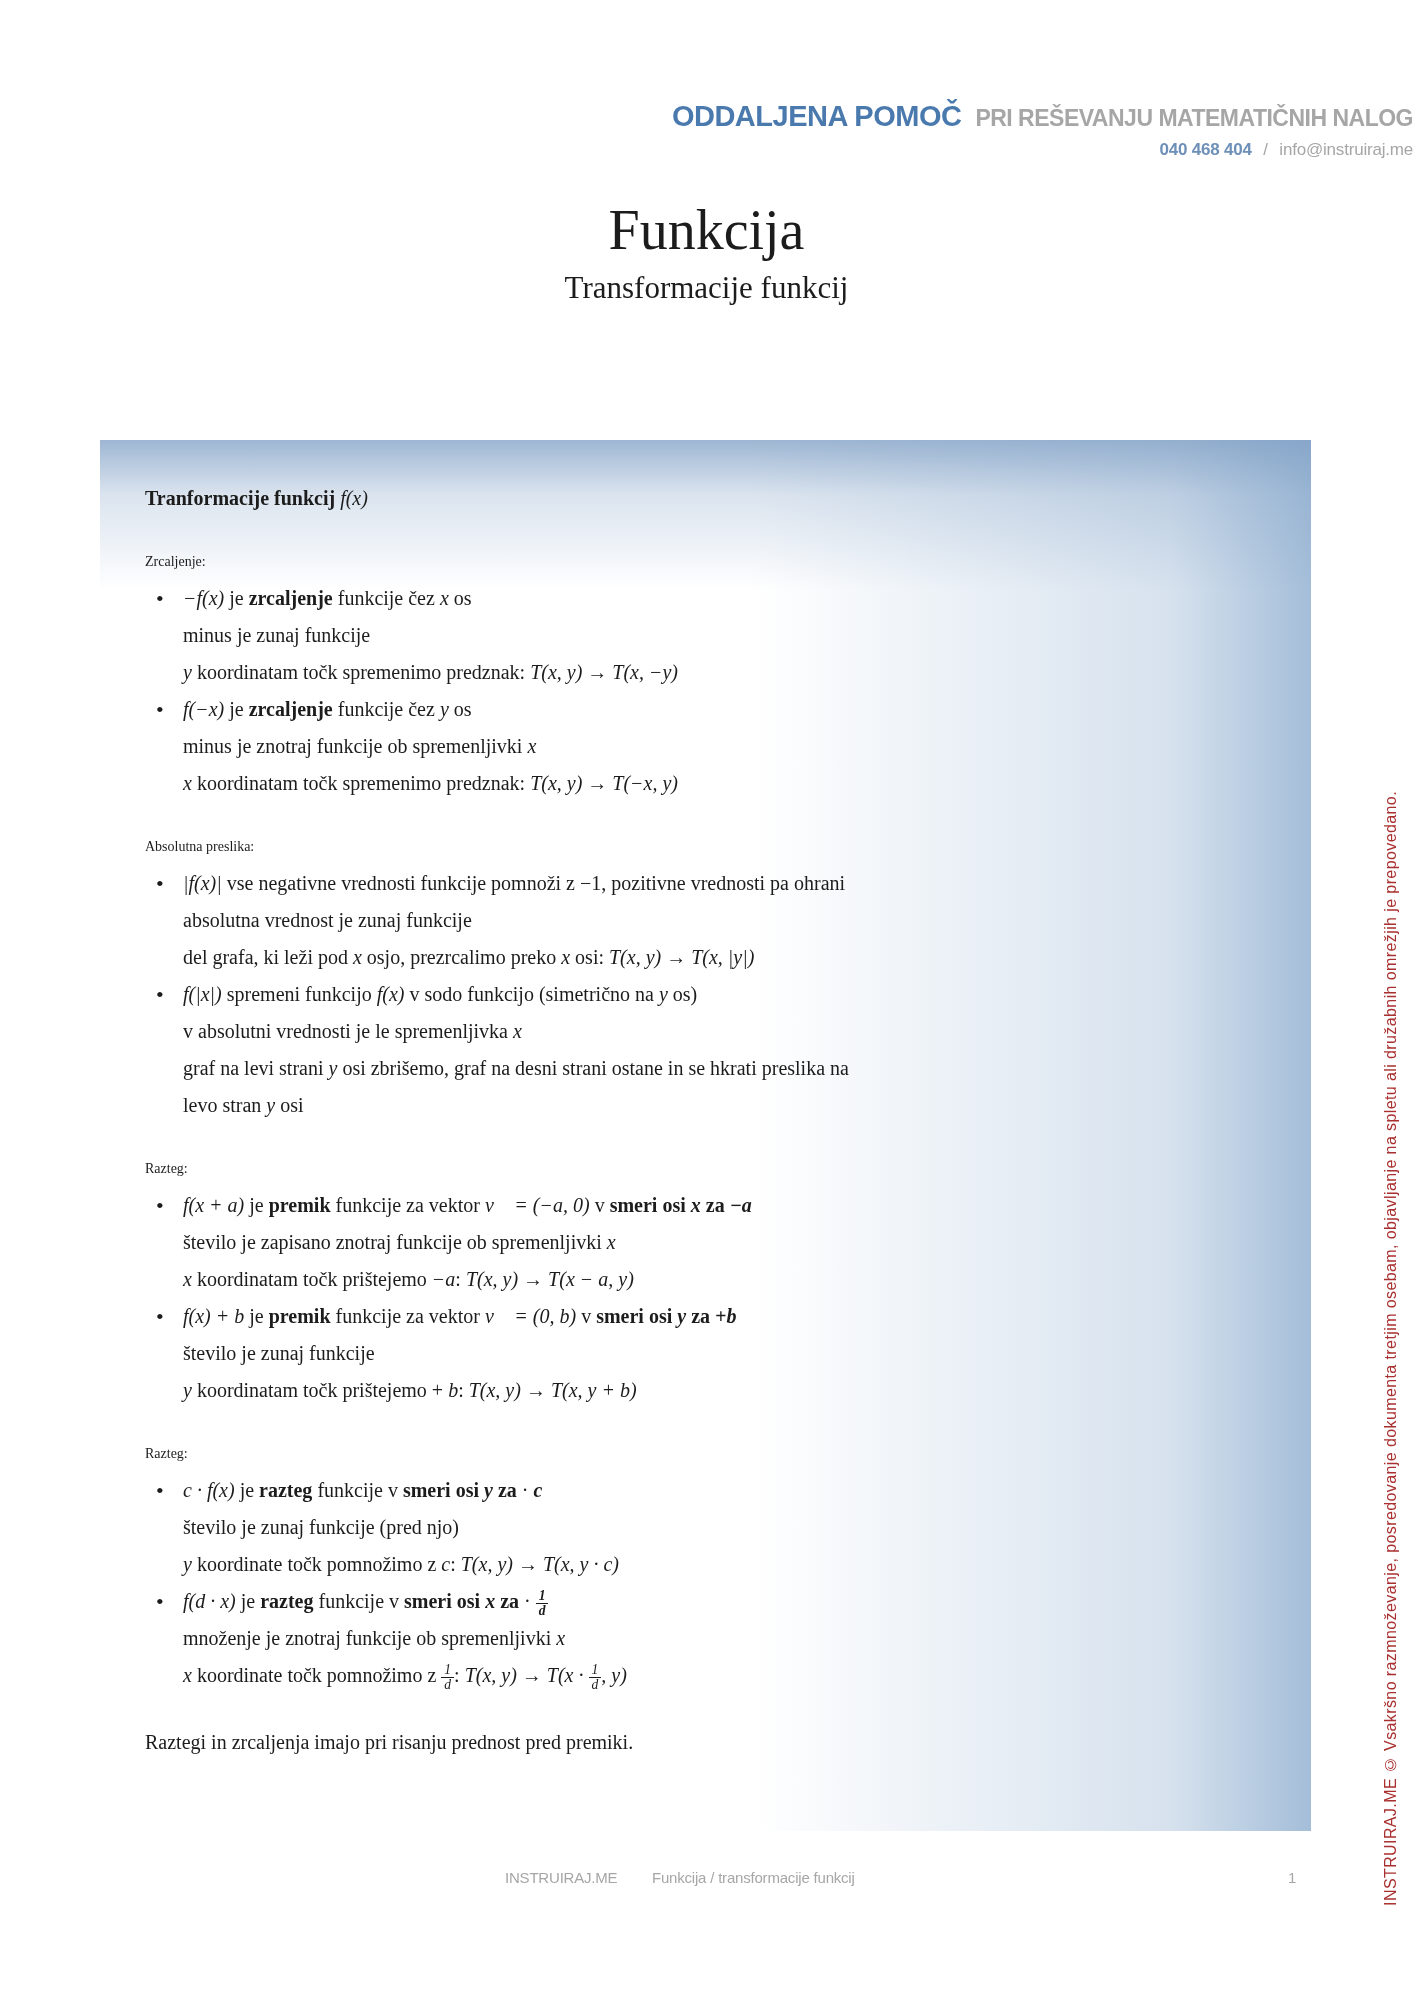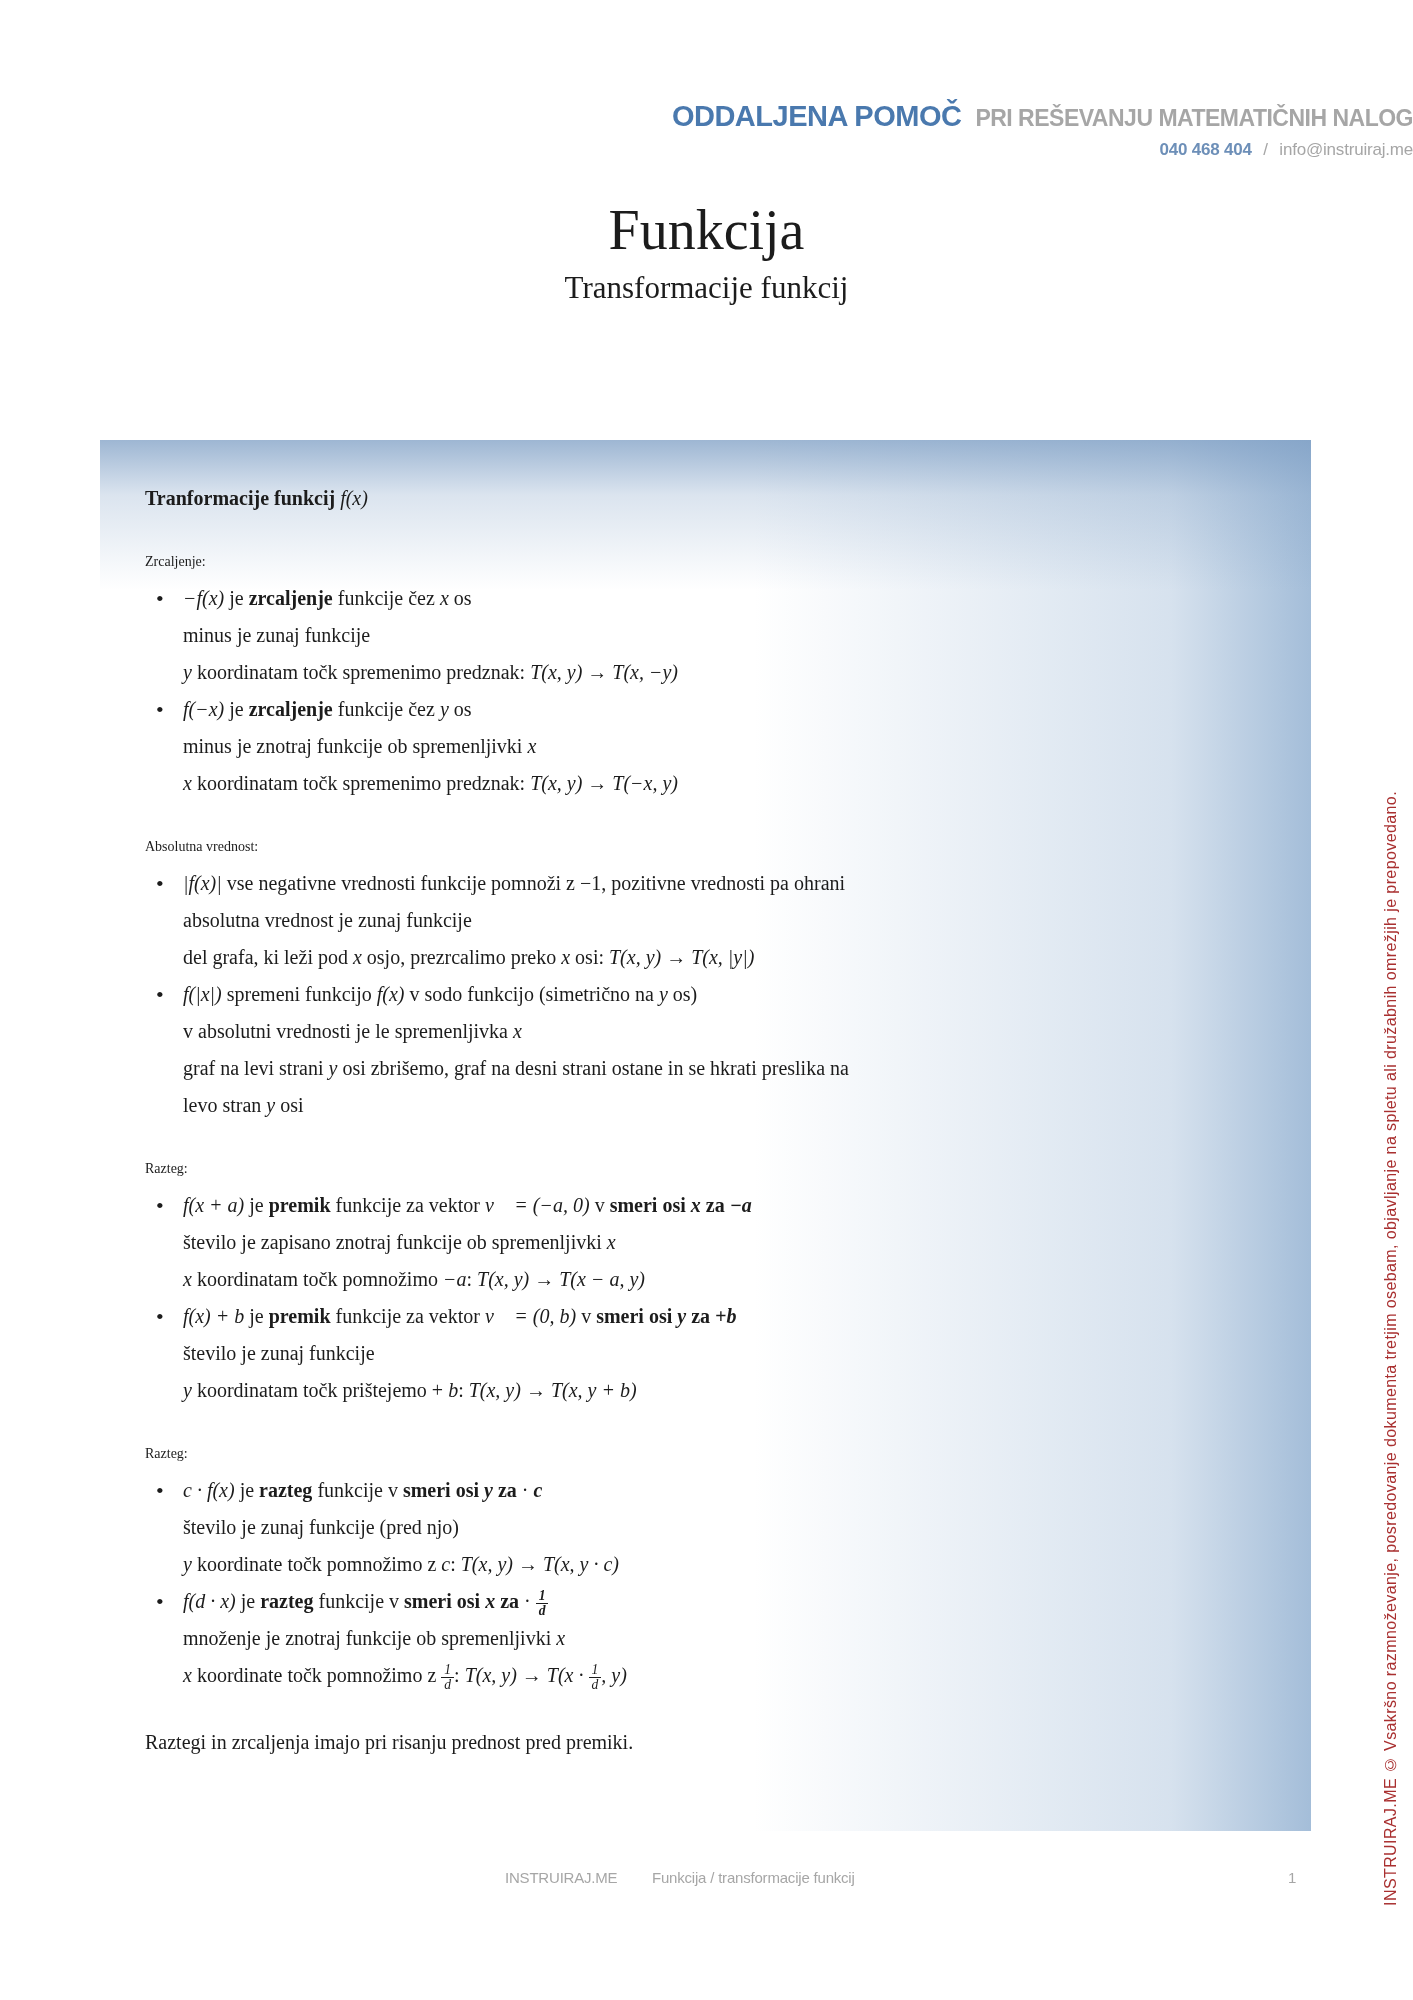--- a/index.html
+++ b/index.html
@@ -94,42 +94,42 @@
               <div class="bullet-line"><span class="mi">y</span><span class=""> koordinatam točk spremenimo predznak: </span><span class="mi">T(x, y) → T(x, −y)</span></div>
             </li>
             <li class="bullet-item">
               <div class="bullet-line"><span class="mi">f(−x)</span><span class=""> je </span><span class="bd">zrcaljenje</span><span class=""> funkcije čez </span><span class="mi">y</span><span class=""> os</span></div>
               <div class="bullet-line"><span class="">minus je znotraj funkcije ob spremenljivki </span><span class="mi">x</span></div>
               <div class="bullet-line"><span class="mi">x</span><span class=""> koordinatam točk spremenimo predznak: </span><span class="mi">T(x, y) → T(−x, y)</span></div>
             </li>
           </ul>
         </div>
         <div class="section">
-          <h3 class="section-title">Absolutna vrednost:</h3>
+          <h3 class="section-title">Absolutna preslika:</h3>
           <ul class="bullets">
             <li class="bullet-item">
               <div class="bullet-line"><span class="mi">|f(x)|</span><span class=""> vse negativne vrednosti funkcije pomnoži z −1, pozitivne vrednosti pa ohrani</span></div>
               <div class="bullet-line"><span class="">absolutna vrednost je zunaj funkcije</span></div>
               <div class="bullet-line"><span class="">del grafa, ki leži pod </span><span class="mi">x</span><span class=""> osjo, prezrcalimo preko </span><span class="mi">x</span><span class=""> osi: </span><span class="mi">T(x, y) → T(x, |y|)</span></div>
             </li>
             <li class="bullet-item">
               <div class="bullet-line"><span class="mi">f(|x|)</span><span class=""> spremeni funkcijo </span><span class="mi">f(x)</span><span class=""> v sodo funkcijo (simetrično na </span><span class="mi">y</span><span class=""> os)</span></div>
               <div class="bullet-line"><span class="">v absolutni vrednosti je le spremenljivka </span><span class="mi">x</span></div>
               <div class="bullet-line"><span class="">graf na levi strani </span><span class="mi">y</span><span class=""> osi zbrišemo, graf na desni strani ostane in se hkrati preslika na</span></div>
               <div class="bullet-line"><span class="">levo stran </span><span class="mi">y</span><span class=""> osi</span></div>
             </li>
           </ul>
         </div>
         <div class="section">
           <h3 class="section-title">Razteg:</h3>
           <ul class="bullets">
             <li class="bullet-item">
               <div class="bullet-line"><span class="mi">f(x + a)</span><span class=""> je </span><span class="bd">premik</span><span class=""> funkcije za vektor </span><span class="mi">v⃗ = (−a, 0)</span><span class=""> v </span><span class="bd">smeri osi </span><span class="bdmi">x</span><span class="bd"> za </span><span class="bdmi">−a</span></div>
               <div class="bullet-line"><span class="">število je zapisano znotraj funkcije ob spremenljivki </span><span class="mi">x</span></div>
-              <div class="bullet-line"><span class="mi">x</span><span class=""> koordinatam točk pomnožimo </span><span class="mi">−a</span><span class="">: </span><span class="mi">T(x, y) → T(x − a, y)</span></div>
+              <div class="bullet-line"><span class="mi">x</span><span class=""> koordinatam točk prištejemo </span><span class="mi">−a</span><span class="">: </span><span class="mi">T(x, y) → T(x − a, y)</span></div>
             </li>
             <li class="bullet-item">
               <div class="bullet-line"><span class="mi">f(x) + b</span><span class=""> je </span><span class="bd">premik</span><span class=""> funkcije za vektor </span><span class="mi">v⃗ = (0, b)</span><span class=""> v </span><span class="bd">smeri osi </span><span class="bdmi">y</span><span class="bd"> za </span><span class="bdmi">+b</span></div>
               <div class="bullet-line"><span class="">število je zunaj funkcije</span></div>
               <div class="bullet-line"><span class="mi">y</span><span class=""> koordinatam točk prištejemo + </span><span class="mi">b</span><span class="">: </span><span class="mi">T(x, y) → T(x, y + b)</span></div>
             </li>
           </ul>
         </div>
         <div class="section">
           <h3 class="section-title">Razteg:</h3>

